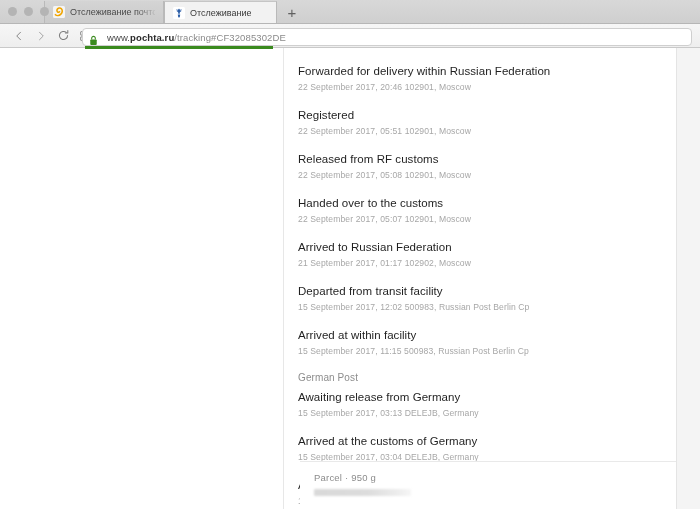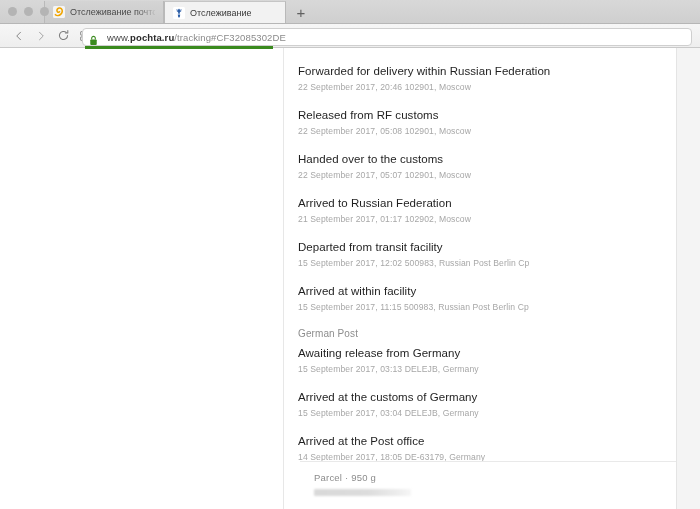--- a/index.html
+++ b/index.html
@@ -42,21 +42,21 @@
     border-left: 1px solid #b9b9b9;
     border-right: 1px solid #b9b9b9;
     box-sizing: border-box;
     max-width: 126px;
     overflow: hidden;
     white-space: nowrap;
   }
   .tab.inactive { background: linear-gradient(#d4d4d4,#cbcbcb); width: 120px; }
   .tab.active {
     background: #f2f2f2;
-    width: 122px;
+    width: 113px;
     border-top: 1px solid #c5c5c5;
     position: relative;
     z-index: 2;
   }
   .tab-title { overflow: hidden; text-overflow: clip; white-space: nowrap; display:block; }
   .tab.inactive .tab-title { color:#4a4a4a; -webkit-mask-image: linear-gradient(90deg,#000 78%, rgba(0,0,0,.15) 100%); mask-image: linear-gradient(90deg,#000 78%, rgba(0,0,0,.15) 100%); }
   .favicon { width: 12px; height: 12px; margin-right: 5px; flex: 0 0 auto; }
   .newtab {
     width: 30px; height: 22px;
     display:flex; align-items:center; justify-content:center;
@@ -275,20 +275,24 @@
     <div class="page-bg-right"></div>
 
     <div class="card">
       <div class="card-inner">
 
         <div class="event">
           <div class="event-title">Forwarded for delivery within Russian Federation</div>
           <div class="event-meta">22 September 2017, 20:46 102901, Moscow</div>
         </div>
 
+        <div class="event">
+          <div class="event-title">Registered</div>
+          <div class="event-meta">22 September 2017, 05:51 102901, Moscow</div>
+        </div>
 
         <div class="event">
           <div class="event-title">Released from RF customs</div>
           <div class="event-meta">22 September 2017, 05:08 102901, Moscow</div>
         </div>
 
         <div class="event">
           <div class="event-title">Handed over to the customs</div>
           <div class="event-meta">22 September 2017, 05:07 102901, Moscow</div>
         </div>

